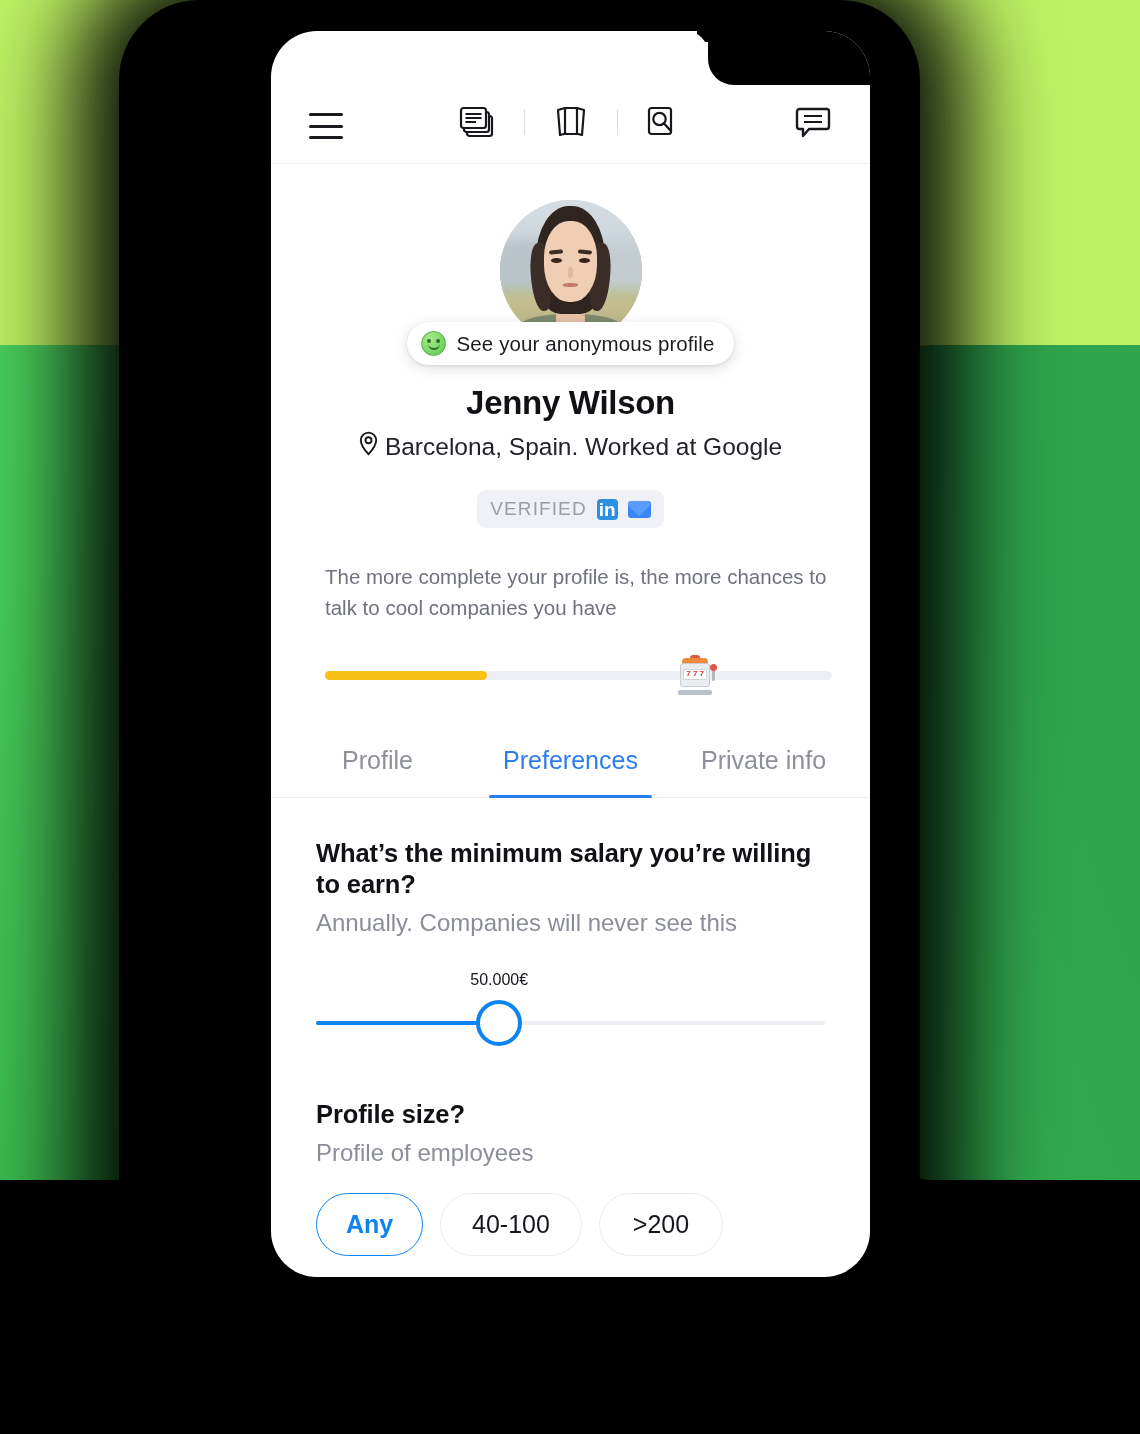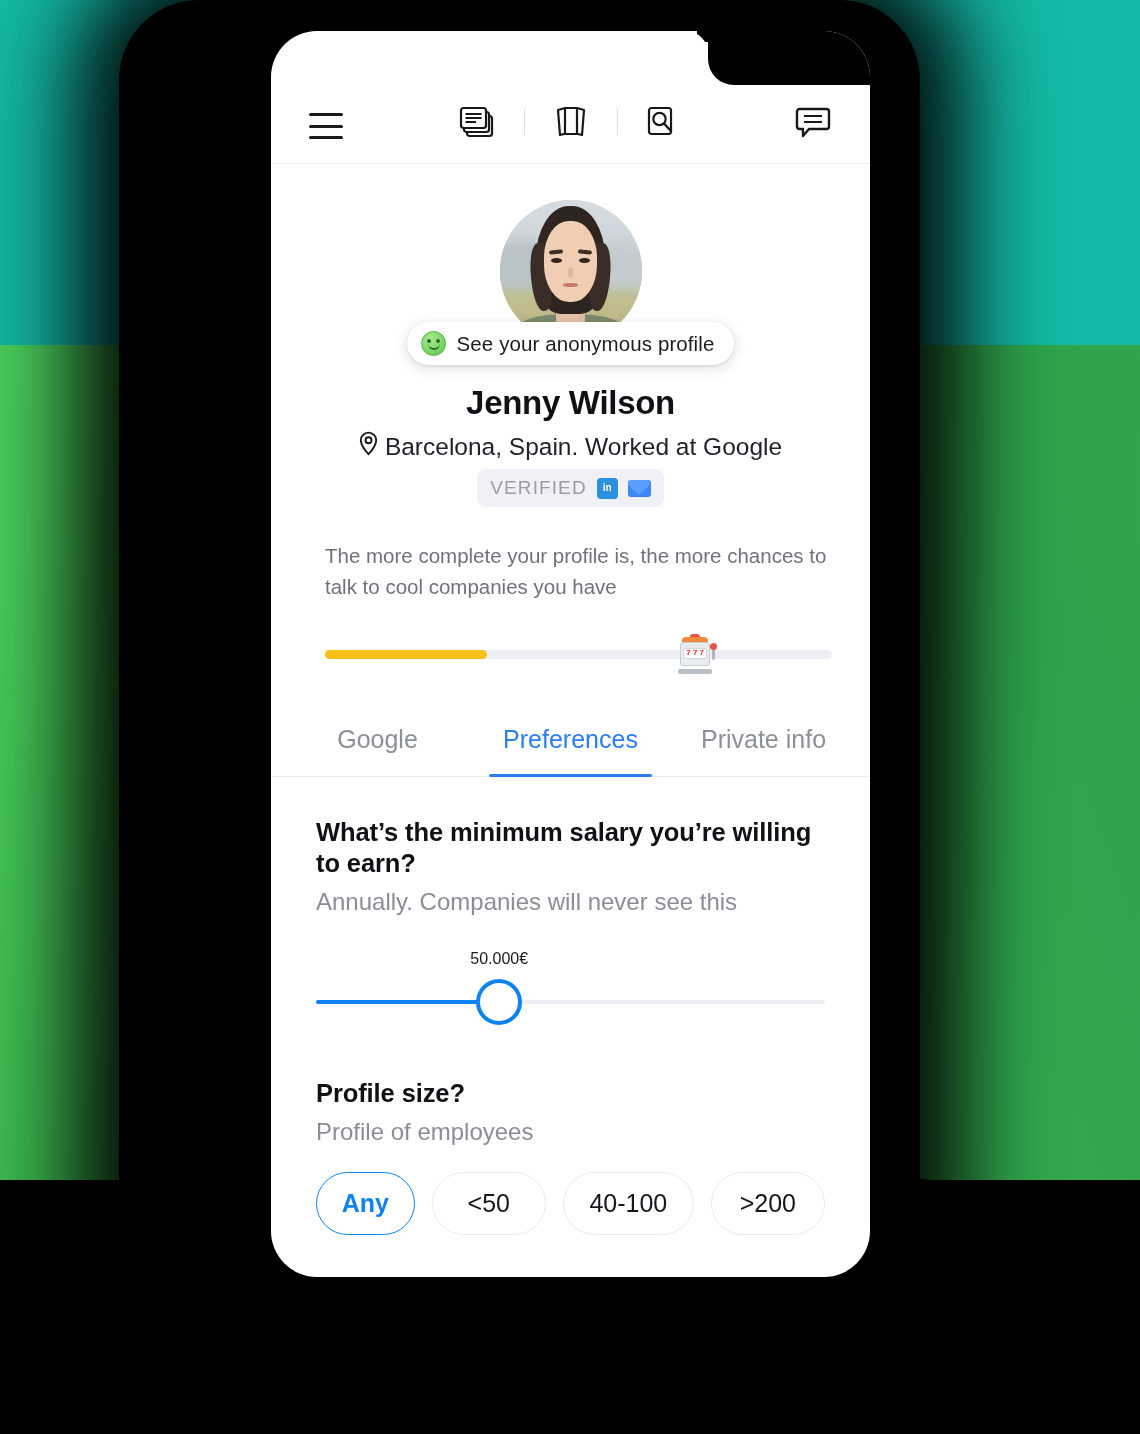--- a/index.html
+++ b/index.html
@@ -9,21 +9,21 @@
     height: 1434px;
     background: #000000;
     font-family: "Liberation Sans", sans-serif;
     overflow: hidden;
   }
 
   #stage {
     position: relative;
     width: 1140px;
     height: 1087px;
-    background: #14b8a6;
+    background: #bef264;
   }
 
   
   .green-panel {
     position: absolute;
     top: 345px;
     height: 835px;
   }
   .green-left {
     left: -245px;
@@ -204,32 +204,32 @@
   }
   #profile-location {
     margin-top: 9px;
     display: flex;
     align-items: center;
     gap: 7px;
     font-size: 24.5px;
     color: #21232a;
   }
   #verified-badge {
-    margin-top: 7px;
+    margin-top: 28px;
     display: flex;
     align-items: center;
     gap: 10px;
     background: #f0f1f6;
     border-radius: 9px;
     padding: 8px 13px;
   }
   #verified-label { font-size: 19px; letter-spacing: 1.1px; color: #9a9ca6; font-weight: 500; }
   #li-icon {
     width: 21px; height: 21px; background: #2d8fe0; border-radius: 4px;
-    color: #fff; font-size: 10px; font-weight: 700; display:flex;
+    color: #fff; font-size: 19px; font-weight: 700; display:flex;
     align-items:center; justify-content:center; line-height:1;
   }
   #mail-icon {
     width: 23px; height: 17px; background: #3b86f7; border-radius: 3px; position: relative; overflow: hidden;
   }
   #mail-icon::after {
     content:""; position:absolute; left:50%; top:-5px; width:17px; height:17px;
     background:#5b9cff; transform: translateX(-50%) rotate(45deg); border-radius:2px;
   }
 
@@ -465,21 +465,21 @@
             <b>7</b>
           </div>
           <div class="slot-arm"></div>
           <div class="slot-knob"></div>
           <div class="slot-base"></div>
         </div>
       </div>
     </div>
 
     <div id="tabs">
-      <div class="tab">Google</div>
+      <div class="tab">Profile</div>
       <div class="tab active">Preferences</div>
       <div class="tab">Private info</div>
     </div>
 
     <div id="prefs">
 
       <div>
         <div class="q-title">What’s the minimum salary you’re willing to earn?</div>
         <div class="q-sub">Annually. Companies will never see this</div>
 
@@ -490,21 +490,20 @@
           <div id="salary-thumb" style="left: 36%; border-color: rgb(11, 132, 242);"></div>
         </div>
       </div>
 
       <div id="company-size">
         <div class="q-title">Profile size?</div>
         <div class="q-sub">Profile of employees</div>
 
         <div class="chip-row">
           <div class="chip selected w1">Any</div>
-          <div class="chip w2">&lt;50</div>
           <div class="chip w3">40-100</div>
           <div class="chip w4">&gt;200</div>
         </div>
       </div>
 
     </div>
 
   </div>
 </div>
 

